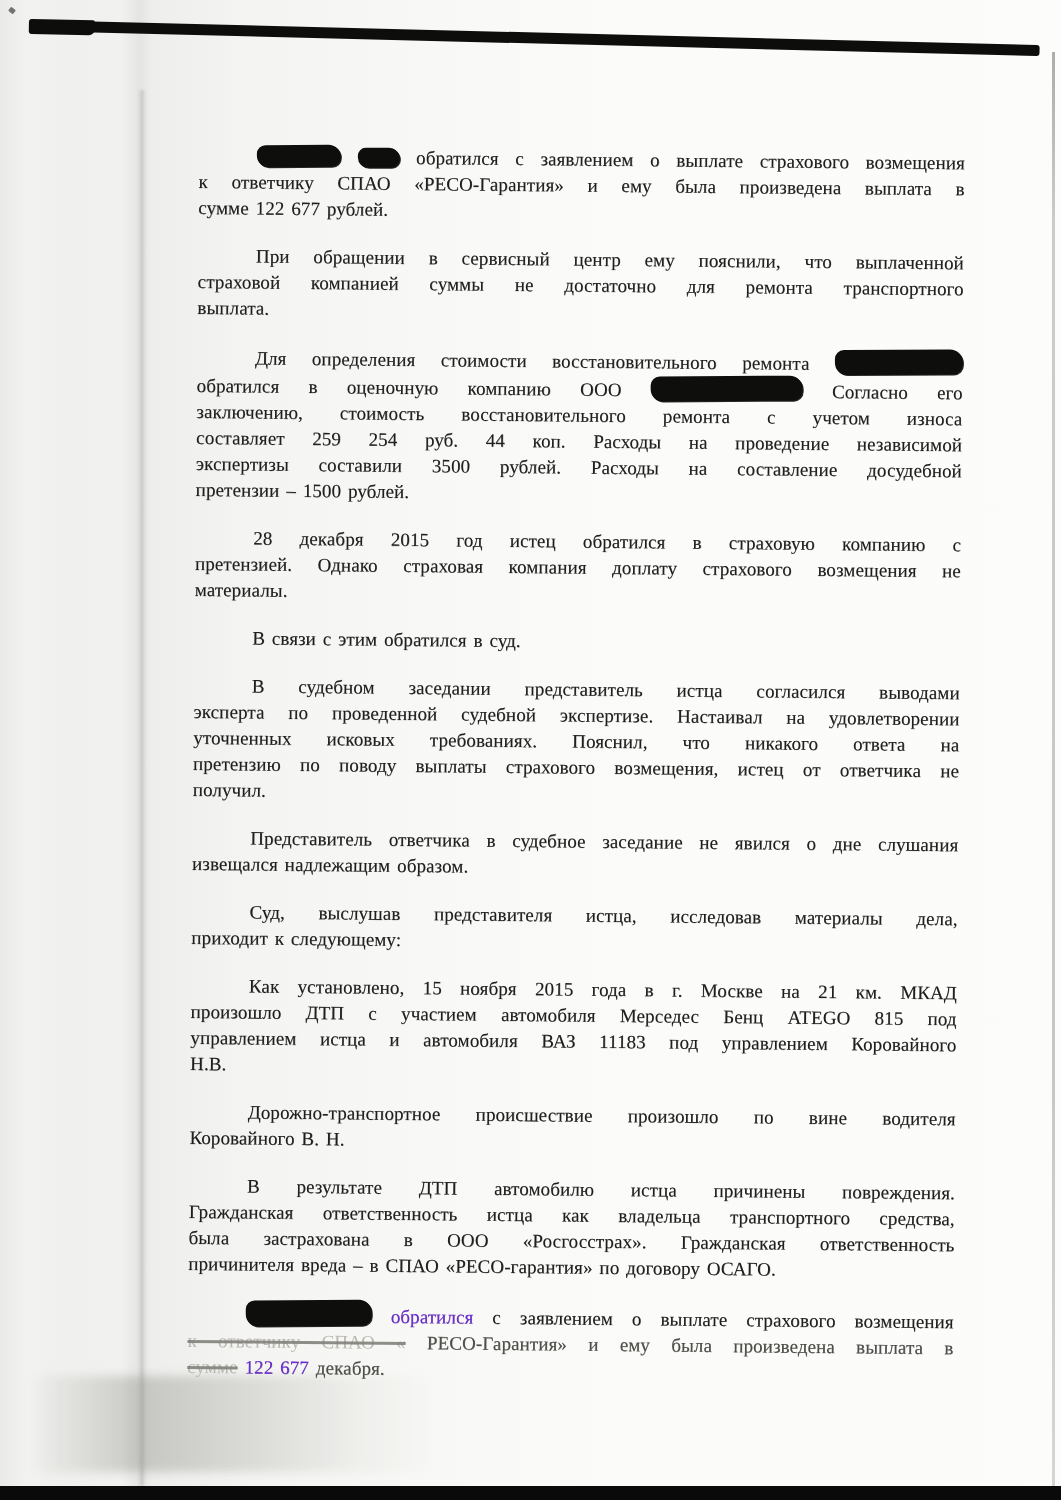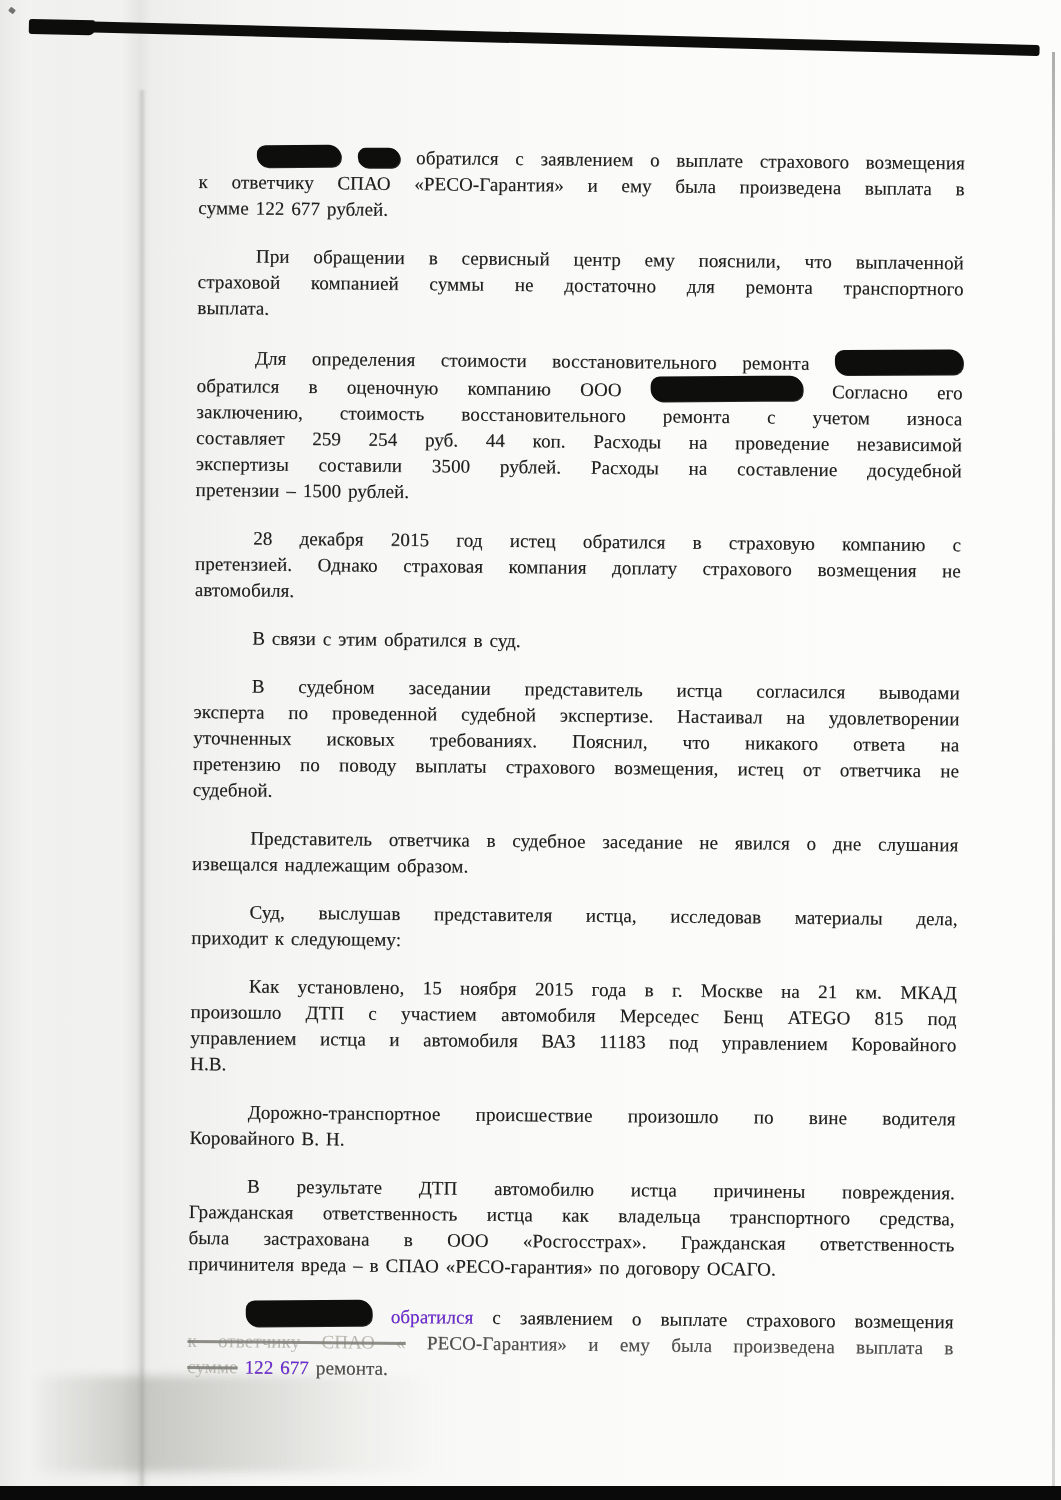--- a/index.html
+++ b/index.html
@@ -98,31 +98,31 @@
         <div class="line just indent"><span class="t-n">Для определения стоимости восстановительного ремонта</span> <span class="redact" style="width: 128px; height: 25px;"></span></div>
         <div class="line just"><span class="t-n">обратился в оценочную компанию ООО</span> <span class="redact" style="width: 152px; height: 25px;"></span> <span class="t-n">Согласно его</span></div>
         <div class="line just"><span class="t-n">заключению, стоимость восстановительного ремонта с учетом износа</span></div>
         <div class="line just"><span class="t-n">составляет 259 254 руб. 44 коп. Расходы на проведение независимой</span></div>
         <div class="line just"><span class="t-n">экспертизы составили 3500 рублей. Расходы на составление досудебной</span></div>
         <div class="line"><span class="t-n">претензии – 1500 рублей.</span></div>
       </div>
       <div class="para">
         <div class="line just indent"><span class="t-n">28 декабря 2015 год истец обратился в страховую компанию с</span></div>
         <div class="line just"><span class="t-n">претензией. Однако страховая компания доплату страхового возмещения не</span></div>
-        <div class="line"><span class="t-n">автомобиля.</span></div>
+        <div class="line"><span class="t-n">материалы.</span></div>
       </div>
       <div class="para">
         <div class="line indent"><span class="t-n">В связи с этим обратился в суд.</span></div>
       </div>
       <div class="para">
         <div class="line just indent"><span class="t-n">В судебном заседании представитель истца согласился выводами</span></div>
         <div class="line just"><span class="t-n">эксперта по проведенной судебной экспертизе. Настаивал на удовлетворении</span></div>
         <div class="line just"><span class="t-n">уточненных исковых требованиях. Пояснил, что никакого ответа на</span></div>
         <div class="line just"><span class="t-n">претензию по поводу выплаты страхового возмещения, истец от ответчика не</span></div>
-        <div class="line"><span class="t-n">судебной.</span></div>
+        <div class="line"><span class="t-n">получил.</span></div>
       </div>
       <div class="para">
         <div class="line just indent"><span class="t-n">Представитель ответчика в судебное заседание не явился о дне слушания</span></div>
         <div class="line"><span class="t-n">извещался надлежащим образом.</span></div>
       </div>
       <div class="para">
         <div class="line just indent"><span class="t-n">Суд, выслушав представителя истца, исследовав материалы дела,</span></div>
         <div class="line"><span class="t-n">приходит к следующему:</span></div>
       </div>
       <div class="para">
@@ -137,16 +137,16 @@
       </div>
       <div class="para">
         <div class="line just indent"><span class="t-n">В результате ДТП автомобилю истца причинены повреждения.</span></div>
         <div class="line just"><span class="t-n">Гражданская ответственность истца как владельца транспортного средства,</span></div>
         <div class="line just"><span class="t-n">была застрахована в ООО «Росгосстрах». Гражданская ответственность</span></div>
         <div class="line"><span class="t-n">причинителя вреда – в СПАО «РЕСО-гарантия» по договору ОСАГО.</span></div>
       </div>
       <div class="para">
         <div class="line just indent"><span class="redact" style="width: 126px; height: 26px;"></span> <span class="t-gray">обратился</span> <span class="t-n">с заявлением о выплате страхового возмещения</span></div>
         <div class="line just"><span class="t-faint struck">к ответчику СПАО «</span> <span class="t-mid">РЕСО-Гарантия» и ему была произведена выплата в</span></div>
-        <div class="line"><span class="t-faint struck">сумме</span> <span class="t-gray">122 677</span> <span class="t-mid">ремонта.</span></div>
+        <div class="line"><span class="t-faint struck">сумме</span> <span class="t-gray">122 677</span> <span class="t-mid">декабря.</span></div>
       </div>
     </div>
 </div>
 
 </body></html>

